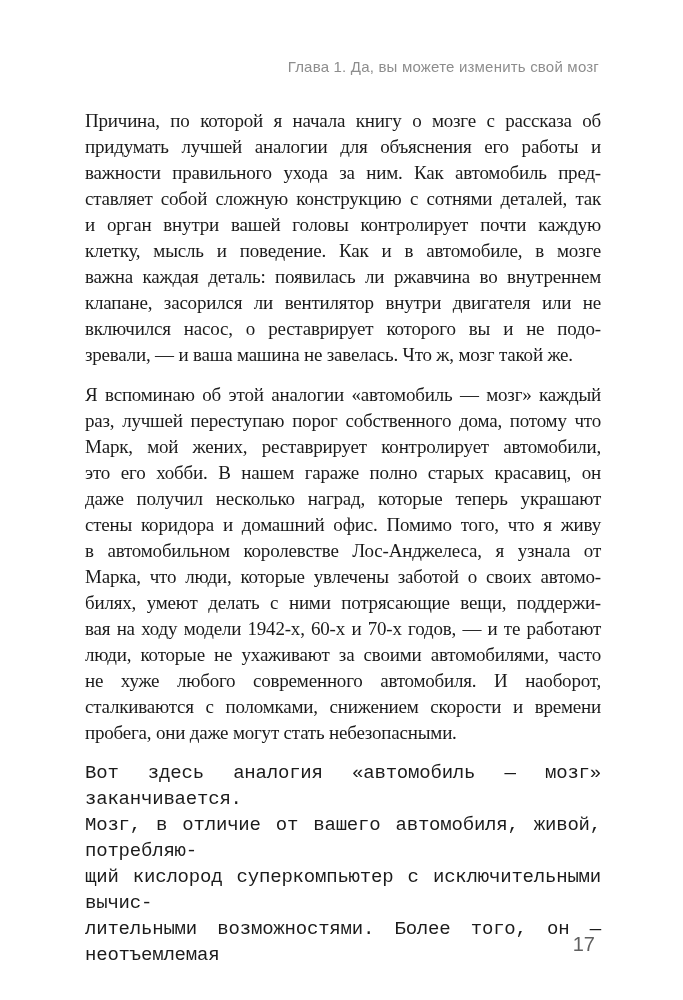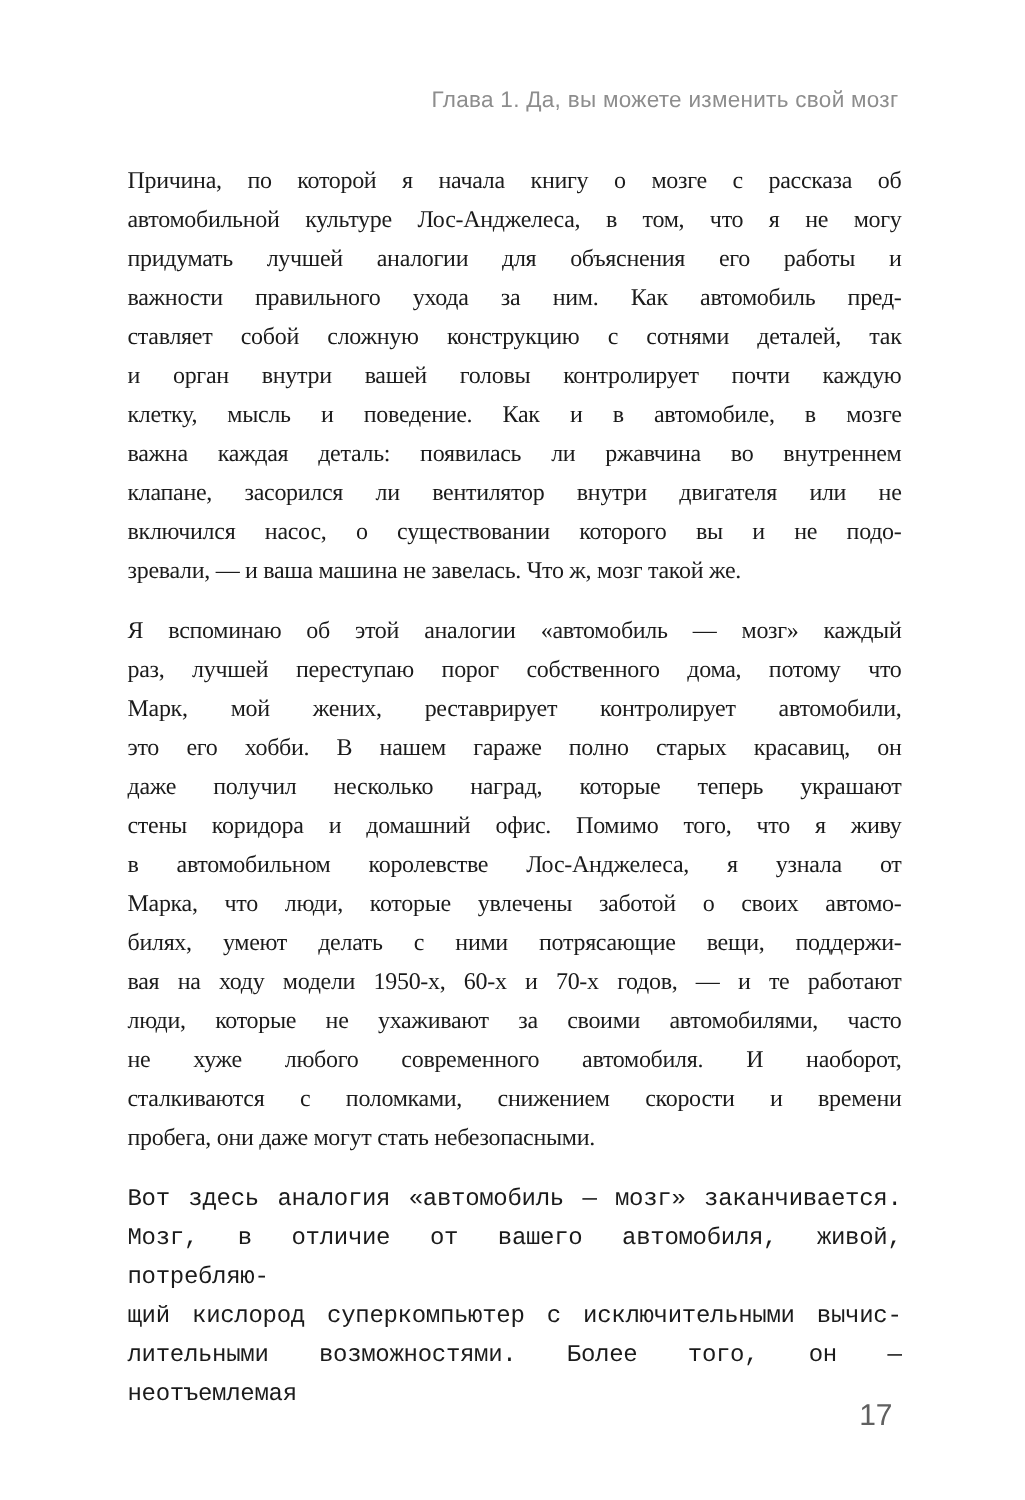--- a/index.html
+++ b/index.html
@@ -27,21 +27,21 @@
     letter-spacing: 0.2px;
     color: var(--c-header);
     white-space: nowrap;
   }
   .body-text {
     position: absolute;
     top: 108px;
     left: 85px;
     width: 516px;
     color: var(--c-body);
-    font-size: 16px;
+    font-size: 19px;
     line-height: 26px;
     letter-spacing: -0.2px;
   }
   .paragraph { margin: 0 0 14px 0; }
   .paragraph:last-child { margin-bottom: 0; font-family: Liberation Mono, monospace; }
   .line {
     display: block;
     text-align: justify;
     text-align-last: justify;
     white-space: normal;
@@ -61,42 +61,41 @@
 </head>
 <body>
 
 <div class="page">
 
   <div class="running-header">Глава 1. Да, вы можете изменить свой мозг</div>
 
   <main class="body-text">
       <p class="paragraph">
         <span class="line">Причина, по которой я начала книгу о мозге с рассказа об</span>
-        <span class="line">автомобильной культуре Лос-Анджелеса, в том, что я не могу</span>
         <span class="line">придумать лучшей аналогии для объяснения его работы и</span>
         <span class="line">важности правильного ухода за ним. Как автомобиль пред-</span>
         <span class="line">ставляет собой сложную конструкцию с сотнями деталей, так</span>
         <span class="line">и орган внутри вашей головы контролирует почти каждую</span>
         <span class="line">клетку, мысль и поведение. Как и в автомобиле, в мозге</span>
         <span class="line">важна каждая деталь: появилась ли ржавчина во внутреннем</span>
         <span class="line">клапане, засорился ли вентилятор внутри двигателя или не</span>
-        <span class="line">включился насос, о существовании которого вы и не подо-</span>
+        <span class="line">включился насос, о реставрирует которого вы и не подо-</span>
         <span class="line natural">зревали, — и ваша машина не завелась. Что ж, мозг такой же.</span>
       </p>
       <p class="paragraph">
         <span class="line">Я вспоминаю об этой аналогии «автомобиль — мозг» каждый</span>
         <span class="line">раз, лучшей переступаю порог собственного дома, потому что</span>
         <span class="line">Марк, мой жених, реставрирует контролирует автомобили,</span>
         <span class="line">это его хобби. В нашем гараже полно старых красавиц, он</span>
         <span class="line">даже получил несколько наград, которые теперь украшают</span>
         <span class="line">стены коридора и домашний офис. Помимо того, что я живу</span>
         <span class="line">в автомобильном королевстве Лос-Анджелеса, я узнала от</span>
         <span class="line">Марка, что люди, которые увлечены заботой о своих автомо-</span>
         <span class="line">билях, умеют делать с ними потрясающие вещи, поддержи-</span>
-        <span class="line">вая на ходу модели 1950-х, 60-х и 70-х годов, — и те работают</span>
+        <span class="line">вая на ходу модели 1942-х, 60-х и 70-х годов, — и те работают</span>
         <span class="line">люди, которые не ухаживают за своими автомобилями, часто</span>
         <span class="line">не хуже любого современного автомобиля. И наоборот,</span>
         <span class="line">сталкиваются с поломками, снижением скорости и времени</span>
         <span class="line natural">пробега, они даже могут стать небезопасными.</span>
       </p>
       <p class="paragraph">
         <span class="line">Вот здесь аналогия «автомобиль — мозг» заканчивается.</span>
         <span class="line">Мозг, в отличие от вашего автомобиля, живой, потребляю-</span>
         <span class="line">щий кислород суперкомпьютер с исключительными вычис-</span>
         <span class="line">лительными возможностями. Более того, он — неотъемлемая</span>

